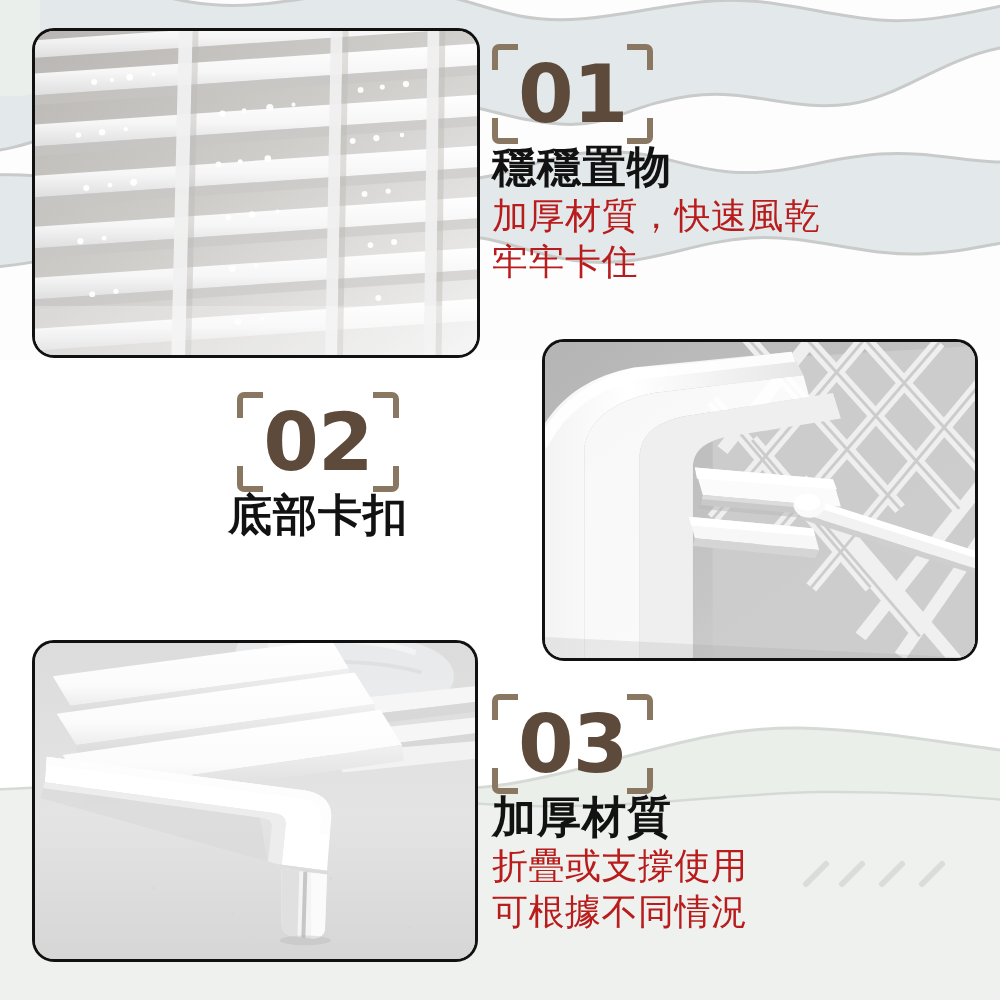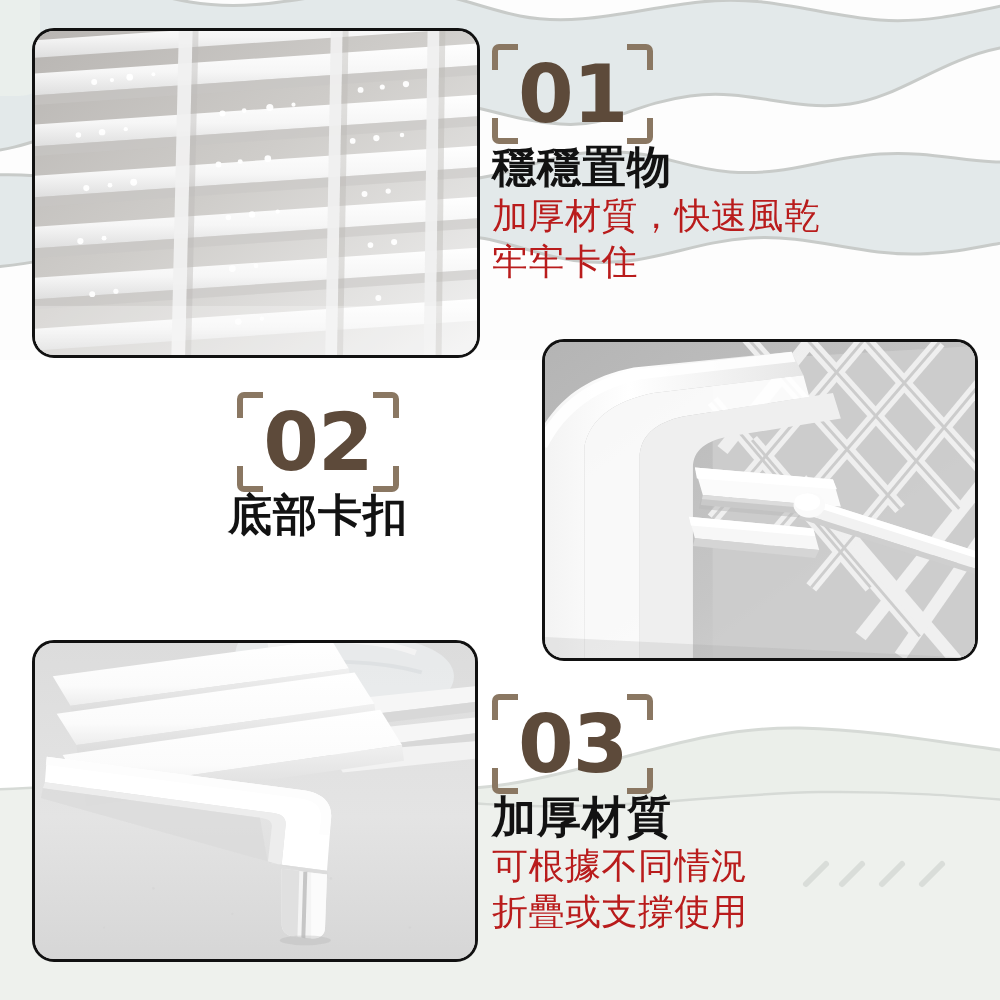--- a/index.html
+++ b/index.html
@@ -496,18 +496,18 @@
   <div class="feature" id="feature-3">
     <div class="num-wrap">
       <span class="brk tl"></span>
       <span class="brk tr"></span>
       <span class="brk bl"></span>
       <span class="brk br"></span>
       <span class="num">03</span>
     </div>
     <div class="f-title">加厚材質</div>
     <div class="f-desc">
+      <span class="line">折疊或支撐使用</span>
       <span class="line">可根據不同情況</span>
-      <span class="line">折疊或支撐使用</span>
     </div>
   </div>
 
 </div>
 
 </body></html>

